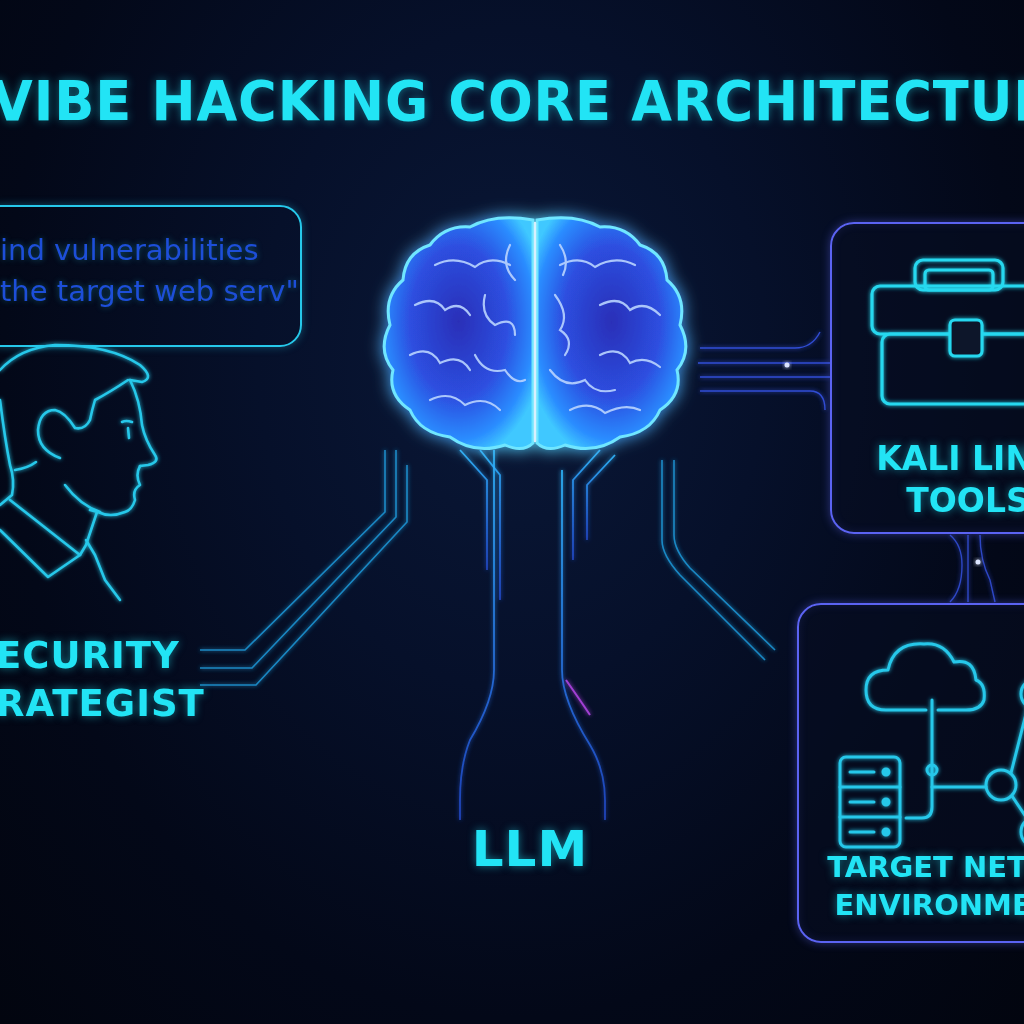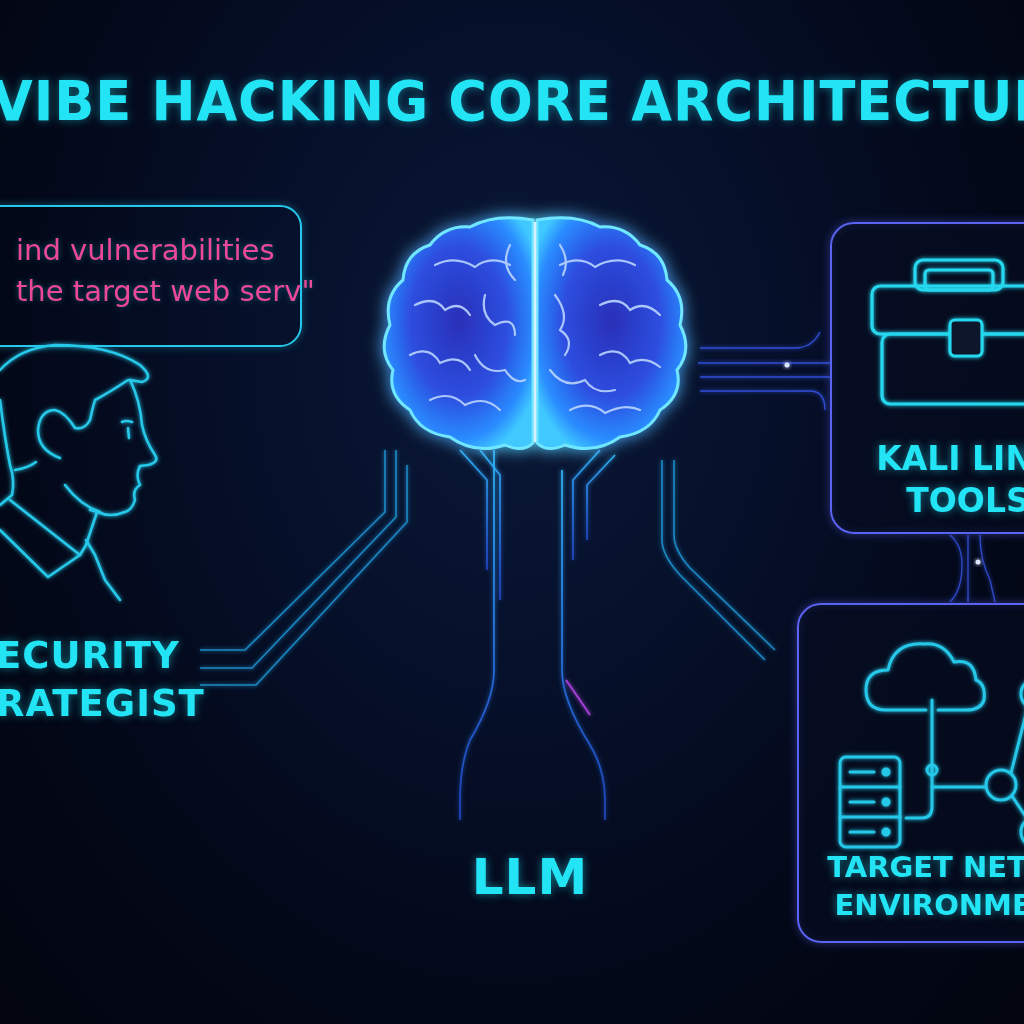--- a/index.html
+++ b/index.html
@@ -16,36 +16,36 @@
       color: #22e4f5; white-space: nowrap;
       text-shadow: 0 0 10px rgba(34,228,245,0.45);
       transform: scaleX(0.94); transform-origin: left top;
     }
     .bubble {
       position: absolute; left: -20px; top: 205px; width: 322px; height: 142px;
       border: 2.5px solid #26c8ea; border-radius: 22px; box-sizing: border-box;
       box-shadow: 0 0 8px rgba(38,200,234,0.35);
     }
     .bubble-text {
-      position: absolute; left: 16px; top: 230px; width: 356px;
+      position: absolute; left: 0; top: 230px; width: 356px;
       font-family: "DejaVu Sans", sans-serif;
-      font-size: 29px; line-height: 41px; color: #ec4899;
+      font-size: 29px; line-height: 41px; color: #1d4ed8;
       white-space: nowrap;
       text-shadow: 0 0 6px rgba(47,224,240,0.35);
     }
     .bubble-text span { display: block; }
     .label-text {
       position: absolute; color: #22e4f5; font-weight: bold;
       font-family: "DejaVu Sans", sans-serif;
       text-shadow: 0 0 8px rgba(34,228,245,0.5);
       white-space: nowrap;
     }
     .label-text span { display: block; }
     .strategist-label { left: -4px; top: 632px; font-size: 37px; line-height: 48px; letter-spacing: 1px; }
-    .llm-label { left: 440px; top: 820px; width: 180px; text-align: center; font-size: 50px; line-height: 58px; letter-spacing: 1px; margin-top: 28px; }
+    .llm-label { left: 440px; top: 820px; width: 180px; text-align: center; font-size: 50px; line-height: 58px; letter-spacing: 1px; }
     .kali-box {
       position: absolute; left: 830px; top: 222px; width: 230px; height: 312px;
       border: 2.5px solid #5b63f2; border-radius: 24px; box-sizing: border-box;
       box-shadow: 0 0 10px rgba(91,99,242,0.45), inset 0 0 10px rgba(91,99,242,0.15);
       background: rgba(6,14,34,0.6);
     }
     .kali-label { left: 868px; top: 438px; font-size: 33px; line-height: 42px; text-align: center; width: 200px; }
     .target-box {
       position: absolute; left: 797px; top: 603px; width: 260px; height: 340px;
       border: 2.5px solid #5b63f2; border-radius: 24px; box-sizing: border-box;

